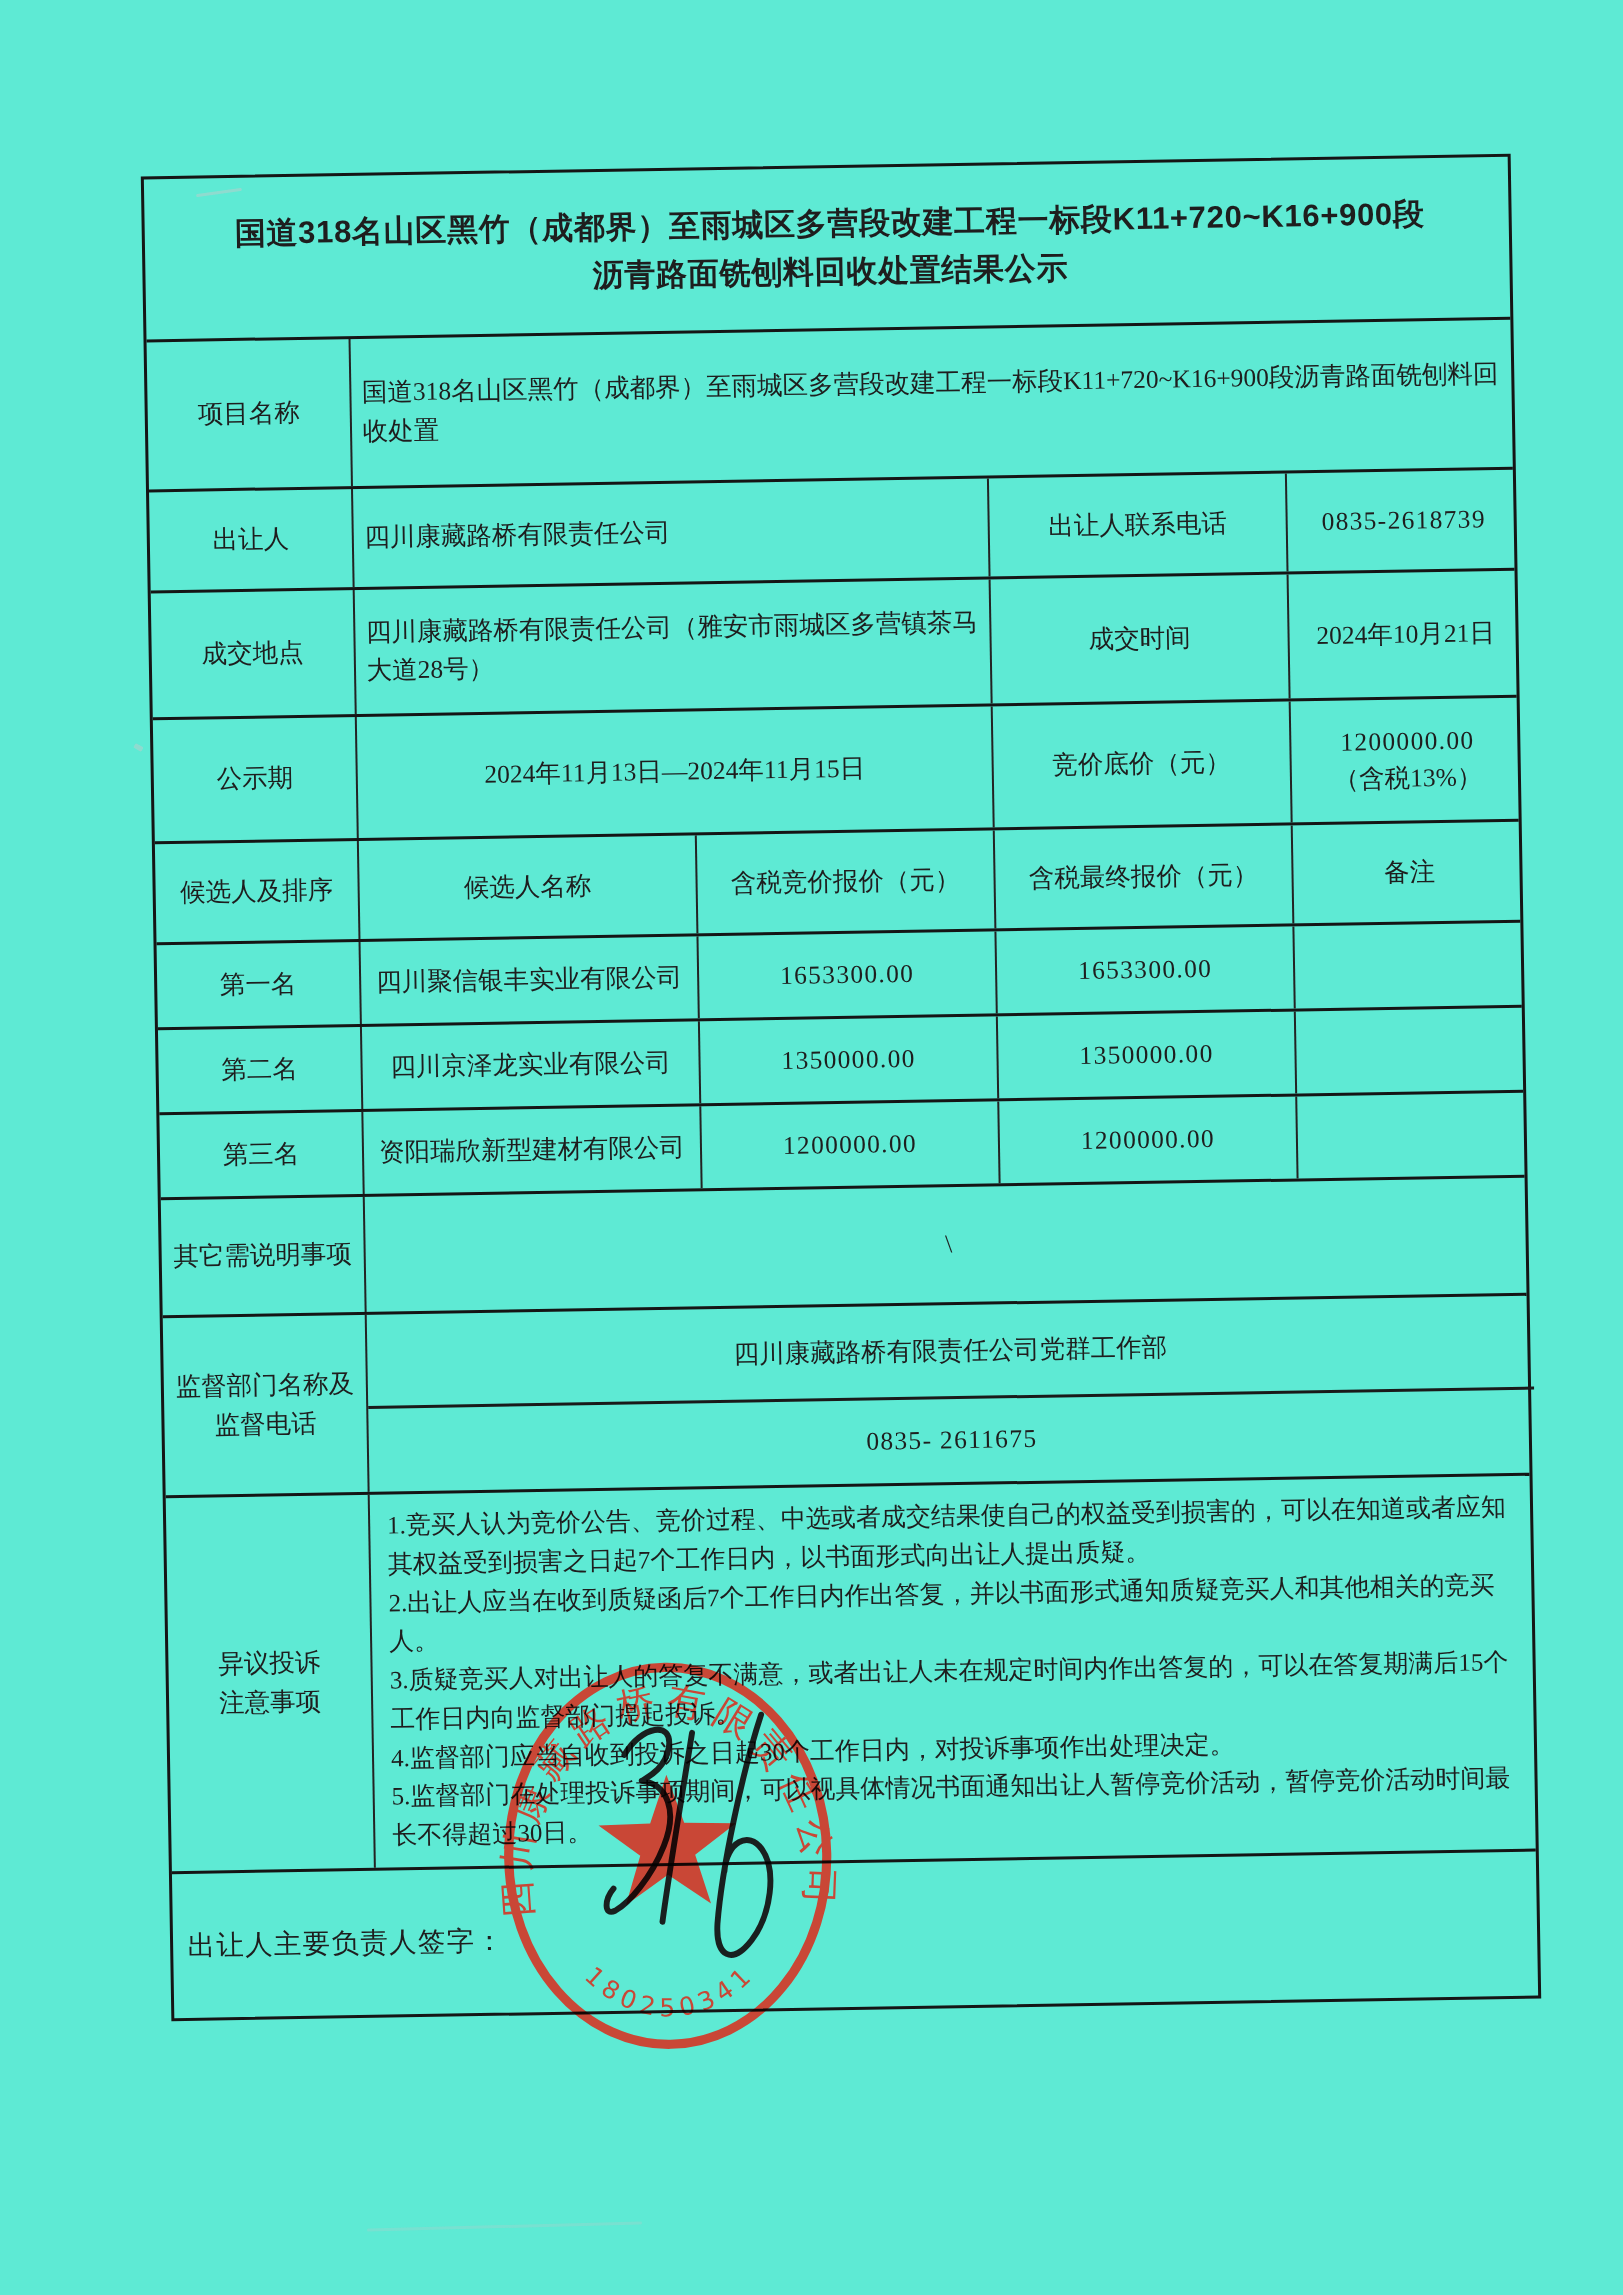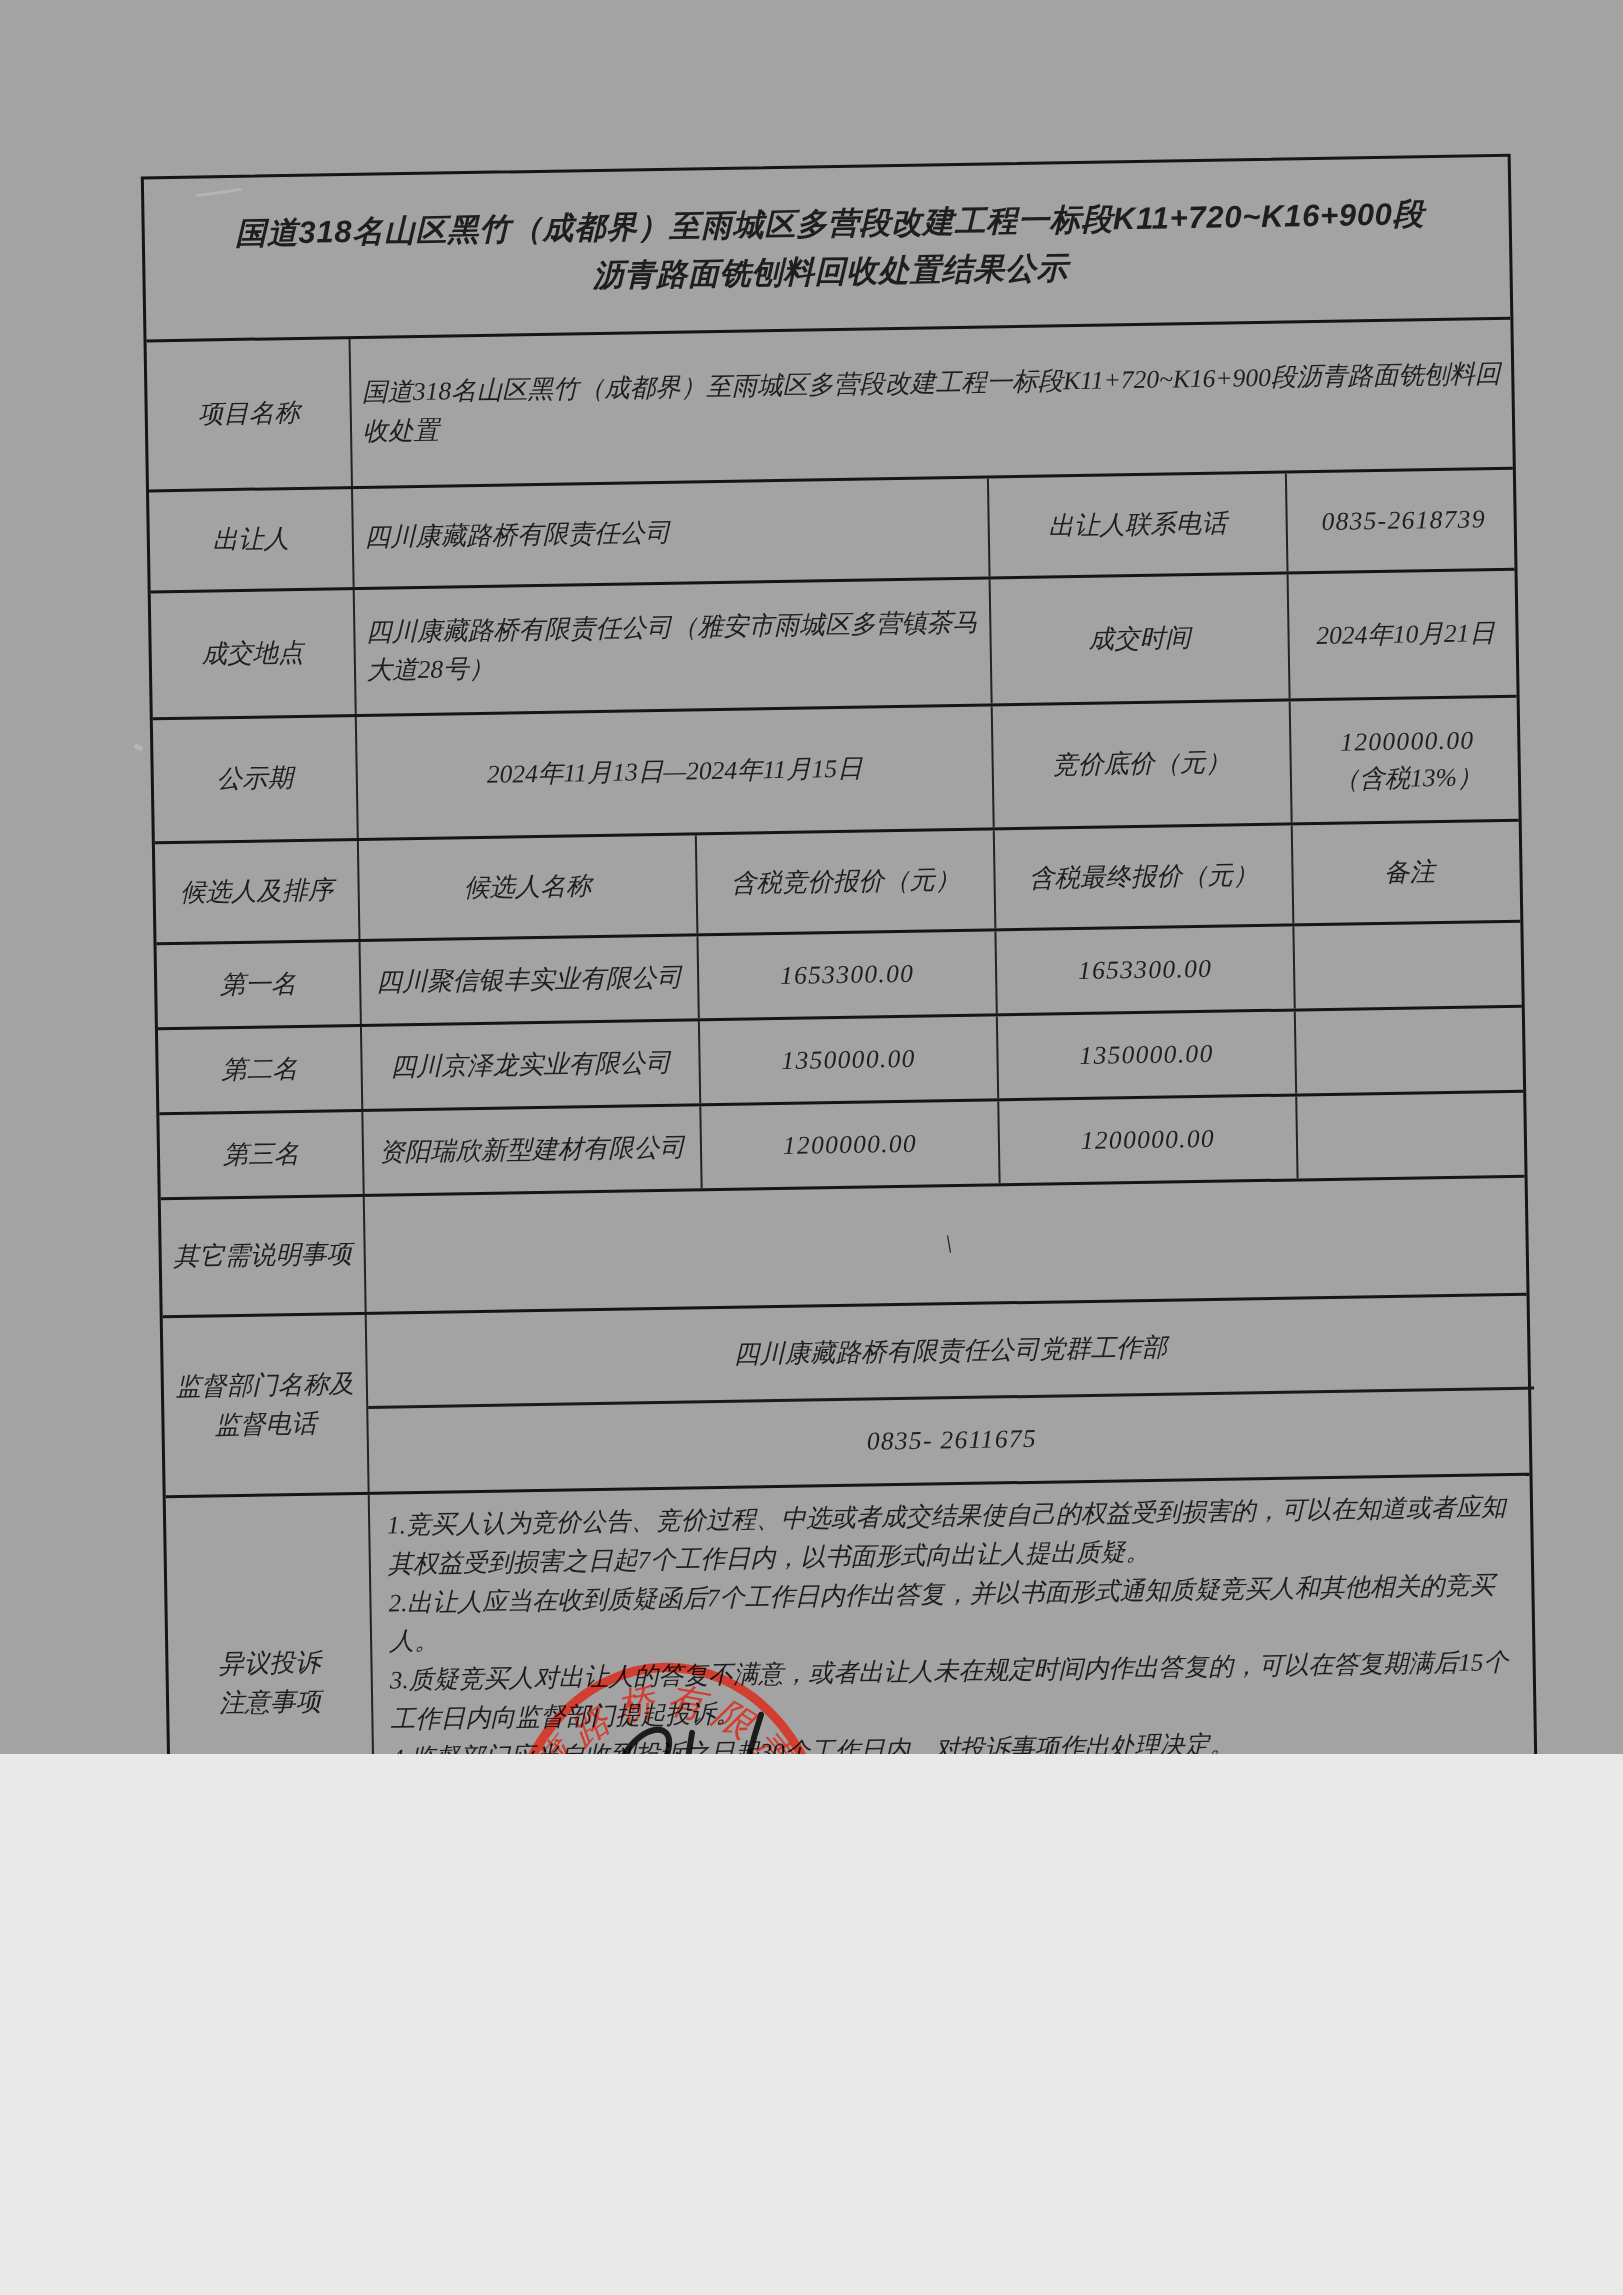--- a/index.html
+++ b/index.html
@@ -1,19 +1,19 @@
 <!DOCTYPE html>
 <html style="font-size:10.5px"><head>
 <meta charset="utf-8">
 <style>
   html,body{margin:0;padding:0;}
   body{background:#e9e9e9;}
   .page{
-    position:relative;width:1624px;height:1754px;background:#a3a3a3;
-    font-family:"Liberation Serif","DejaVu Serif",serif;color:#1e1e1e;overflow:hidden;font-style:italic;
+    position:relative;width:1624px;height:2295px;background:#5eead4;
+    font-family:"Liberation Serif","DejaVu Serif",serif;color:#1e1e1e;overflow:hidden;
   }
   .scan-wrap{position:absolute;left:156px;top:165px;width:1370px;transform:rotate(-0.95deg);transform-origin:50% 50%;}
   .sheet{border:3.3px solid #151515;background:transparent;}
   .row{display:flex;border-bottom:3.9px solid #151515;align-items:stretch;}
   .row:last-child{border-bottom:none;}
   .cell{border-right:2.6px solid #232323;box-sizing:border-box;display:flex;align-items:center;justify-content:center;padding:6.5px 10.5px;font-size:25.5px;line-height:1.5;}
   .cell:last-child{border-right:none;}
   .c1{width:204px;flex:none;}
   .c2{width:338px;flex:none;}
   .c3{width:298px;flex:none;}

